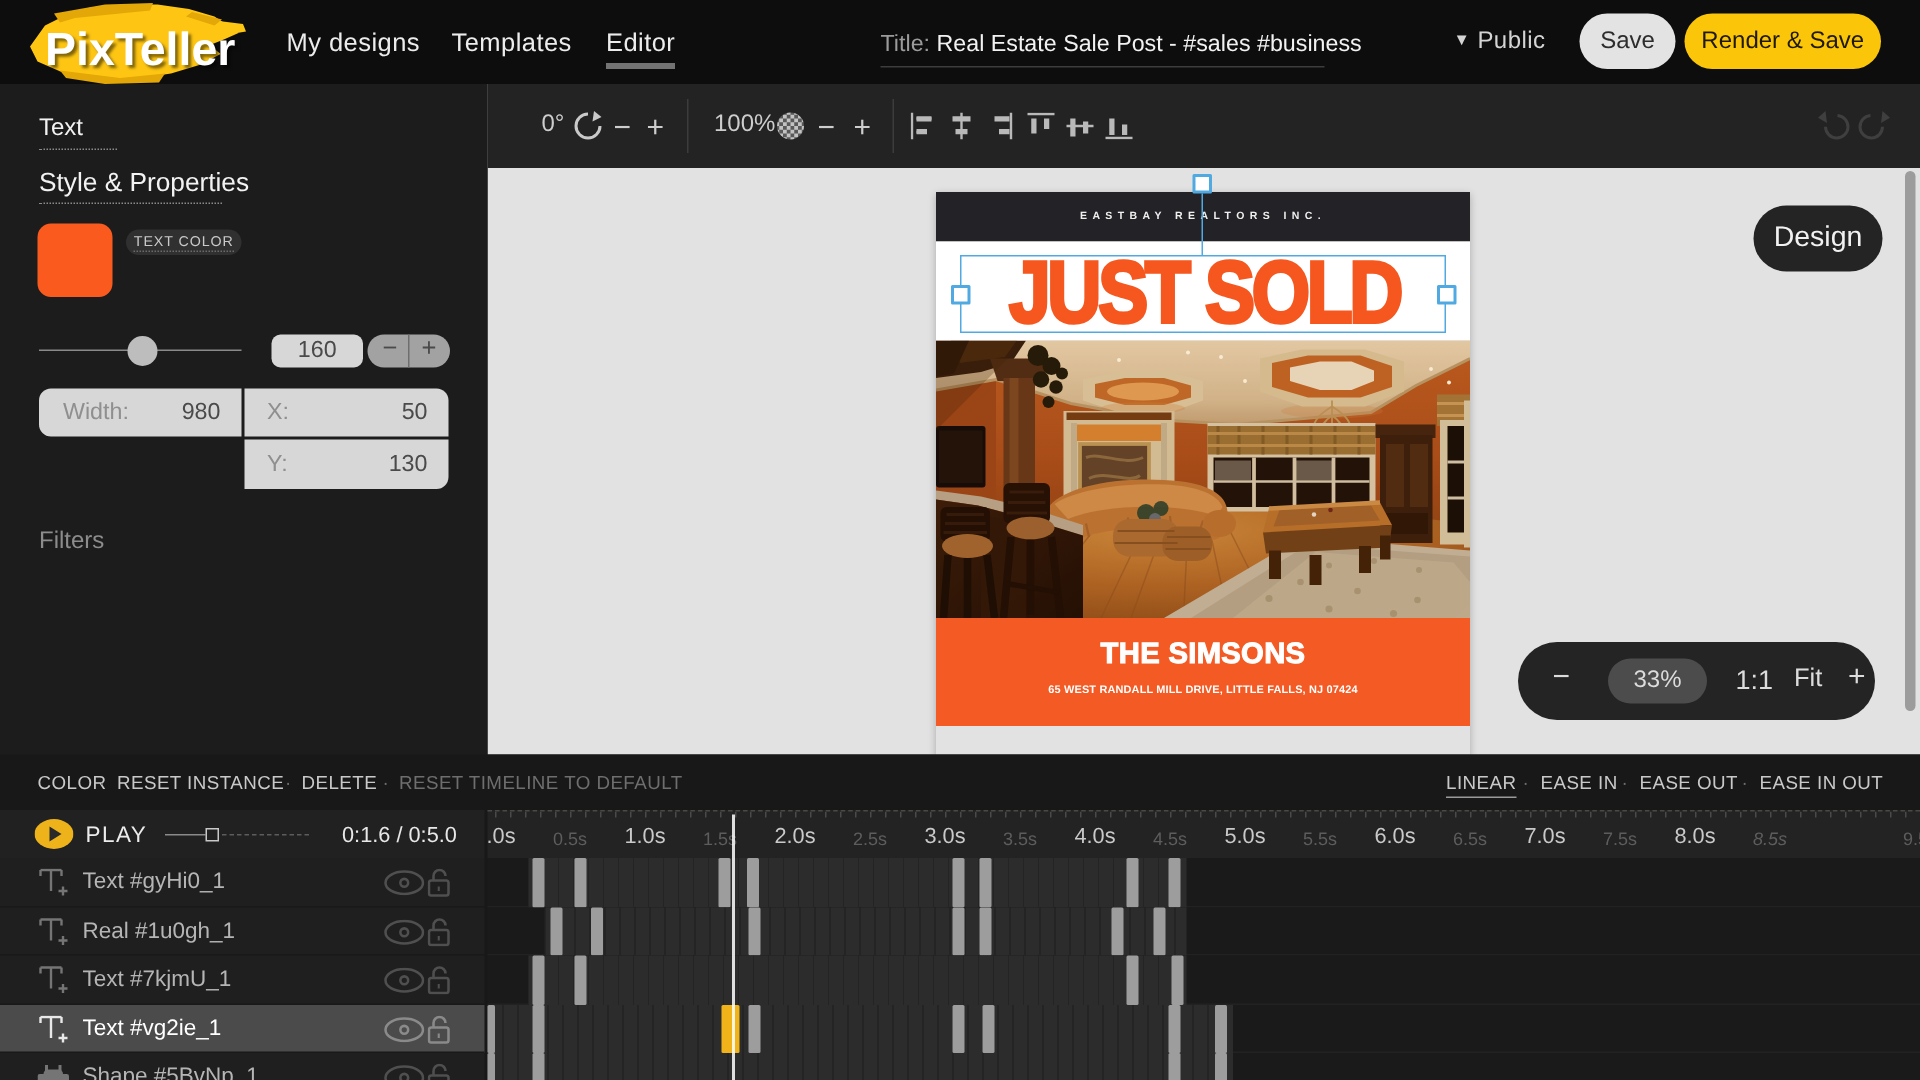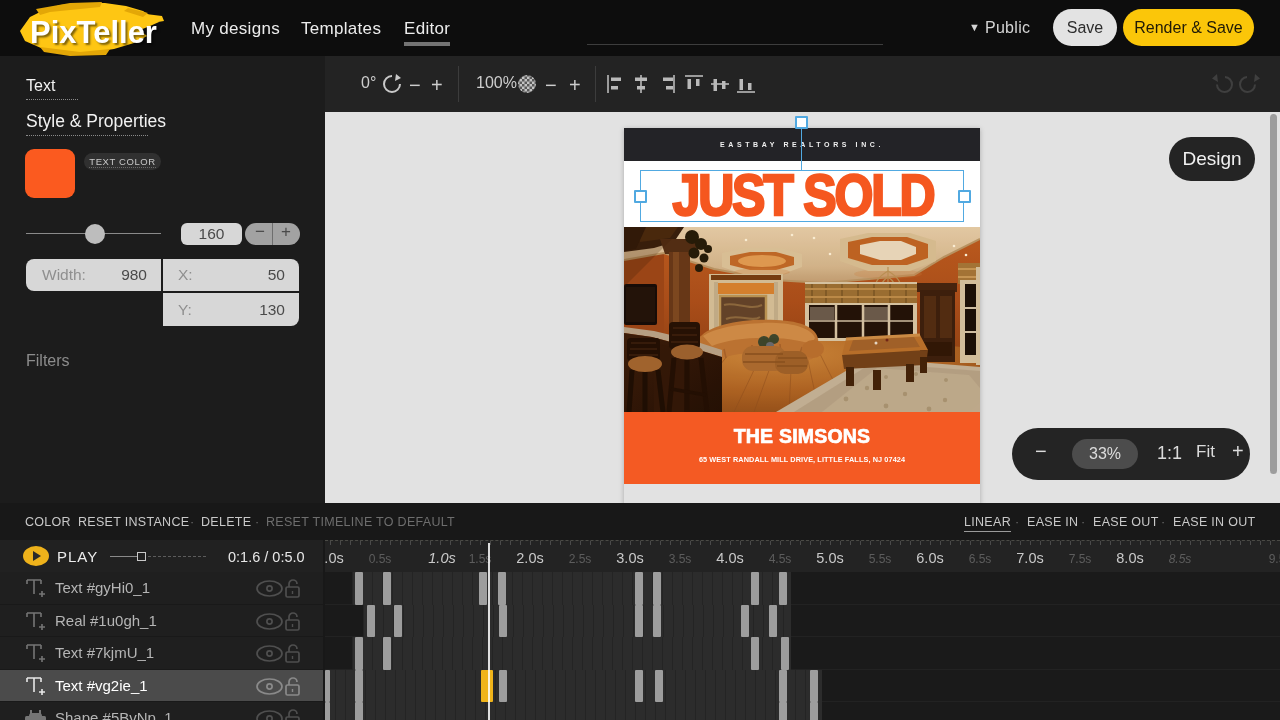--- a/index.html
+++ b/index.html
@@ -71,20 +71,21 @@
       <polygon points="10,31 20,17 34,10 50,5 72,3 95,3 116,6 133,11 142,17 149,22 140,26 130,30 137,36 124,43 104,49 78,53 52,53 31,48 15,41" fill="#fec613"></polygon>
       <polygon points="128,13 152,16 154,21 136,24" fill="#fec613"></polygon>
       <polygon points="26,9 60,3 92,2 90,7 40,12 30,15" fill="#e3a707"></polygon>
       <polygon points="30,47 70,52 100,49 96,55 60,56 34,52" fill="#e3a707"></polygon>
       <polygon points="118,8 138,13 133,17 114,11" fill="#e3a707"></polygon>
       <text x="20" y="43" font-family="Liberation Sans" font-size="31" font-weight="bold" fill="#ffffff" style="text-shadow:2px 2px 2px rgba(0,0,0,.5)">PixTeller</text>
     </svg>
     <div class="nav" style="left:191px;">My designs</div>
     <div class="nav" style="left:301px;">Templates</div>
     <div class="nav" style="left:404px; border-bottom:4px solid #737373; padding-bottom:3px;">Editor</div>
+    <div id="titlebar">Title: <b>Real Estate Sale Post - #sales #business</b></div>
     <div id="titleline"></div>
     <div class="nav" style="left:969px; color:#d4d4d4; font-size:16px;"><span style="font-size:11px; position:relative; top:-2px;">▼</span> Public</div>
     <div class="pill" style="left:1053px; width:64px; background:#e3e3e3; color:#2d2d2d;">Save</div>
     <div class="pill" style="left:1123px; width:131px; background:#fbc609; color:#1f1a07;">Render &amp; Save</div>
   </div>
 
   <div id="sidebar">
     <div class="abs" style="left:26px; top:21px; font-size:16px; color:#f2f2f2; padding-bottom:6px;">Text</div>
     <div class="abs dotted" style="left:26px; top:43px; width:52px;"></div>
     <div class="abs" style="left:26px; top:55px; font-size:17.5px; color:#f2f2f2;">Style &amp; Properties</div>
@@ -523,21 +524,21 @@
       <span style="position:absolute;left:885px;top:0;width:1px;height:4px;background:#4a4a4a;"></span>
       <span style="position:absolute;left:895px;top:0;width:1px;height:4px;background:#4a4a4a;"></span>
       <span style="position:absolute;left:905px;top:0;width:1px;height:4px;background:#4a4a4a;"></span>
       <span style="position:absolute;left:915px;top:0;width:1px;height:4px;background:#4a4a4a;"></span>
       <span style="position:absolute;left:925px;top:0;width:1px;height:4px;background:#4a4a4a;"></span>
       <span style="position:absolute;left:935px;top:0;width:1px;height:4px;background:#4a4a4a;"></span>
       <span style="position:absolute;left:945px;top:0;width:1px;height:4px;background:#4a4a4a;"></span>
 
       <span class="maj" style="left:5px;">0.0s</span>
       <span class="min" style="left:55px;">0.5s</span>
-      <span class="maj" style="left:117px;font-style:italic;">1.0s</span>
+      <span class="maj" style="left:105px;">1.0s</span>
       <span class="min" style="left:155px;">1.5s</span>
       <span class="maj" style="left:205px;">2.0s</span>
       <span class="min" style="left:255px;">2.5s</span>
       <span class="maj" style="left:305px;">3.0s</span>
       <span class="min" style="left:355px;">3.5s</span>
       <span class="maj" style="left:405px;">4.0s</span>
       <span class="min" style="left:455px;">4.5s</span>
       <span class="maj" style="left:505px;">5.0s</span>
       <span class="min" style="left:555px;">5.5s</span>
       <span class="maj" style="left:605px;">6.0s</span>

